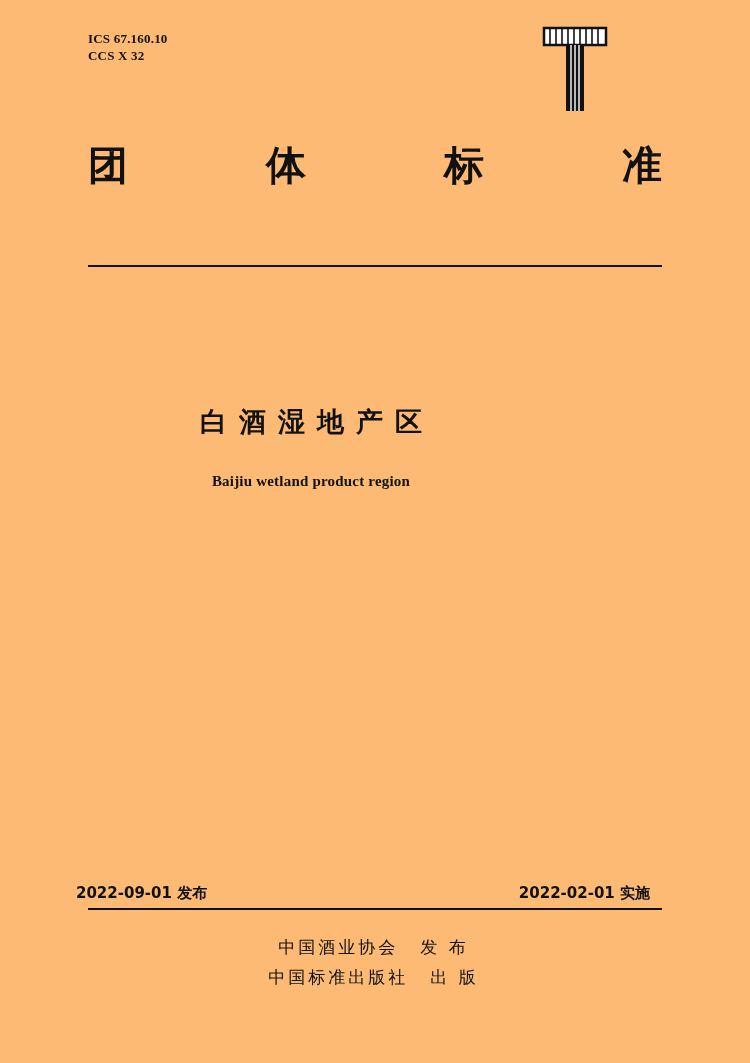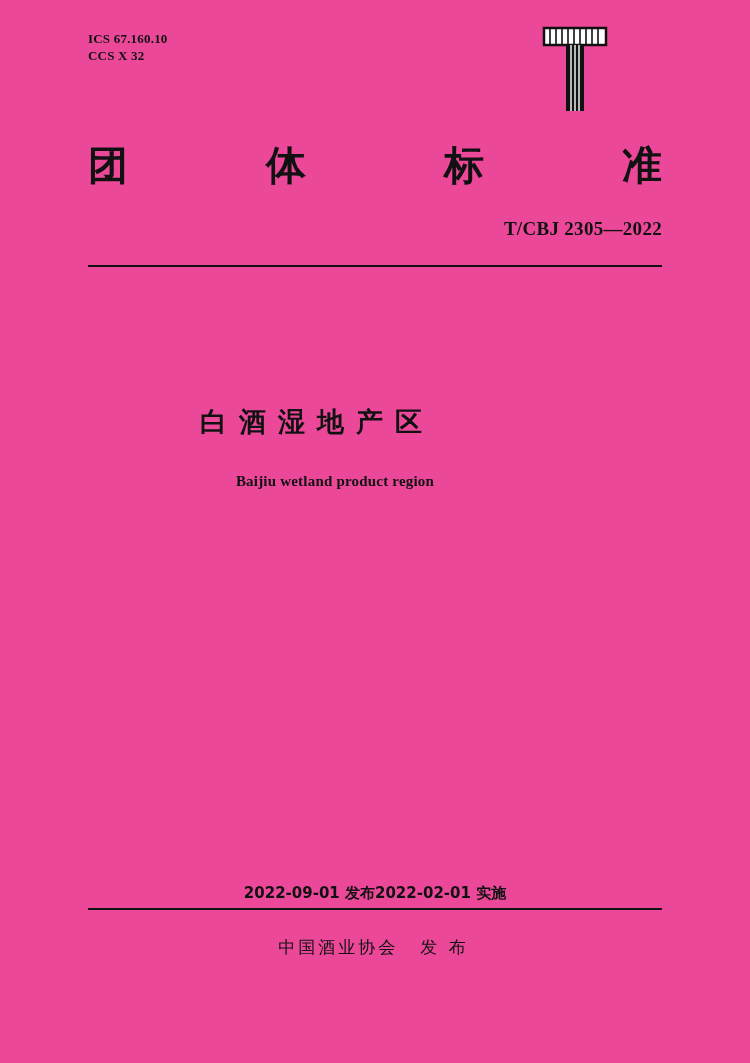--- a/index.html
+++ b/index.html
@@ -14,21 +14,21 @@
     font-family: "Liberation Serif", serif;
     color: #111111;
     overflow: hidden;
   }
 
   .page {
     position: absolute;
     left: 0; top: 0;
     width: 750px;
     height: 1063px;
-    background: #ec4899;
+    background: #fdba74;
   }
 
   
   .codes {
     position: absolute;
     left: 88px;
     top: 30px;
     font-family: "Liberation Serif", serif;
     font-weight: bold;
     font-size: 13px;
@@ -110,31 +110,30 @@
     position: absolute;
     left: 0;
     top: 473px;
     width: 622px;
     text-align: center;
     font-family: "Liberation Serif", serif;
     font-size: 15px;
     font-weight: bold;
     letter-spacing: 0.2px;
     color: #111;
-    padding-left: 24px;
   }
 
   
   .dates {
     position: absolute;
-    left: 88px;
+    left: 76px;
     top: 884px;
     width: 574px;
     display: flex;
-    justify-content: center;
+    justify-content: space-between;
     font-family: "DejaVu Sans", sans-serif;
     font-size: 15px;
     font-weight: bold;
     color: #111;
   }
 
   
   .publisher {
     position: absolute;
     left: 0;
@@ -188,33 +187,35 @@
     </svg>
   </div>
 
   <div class="main-title">
     <span>团</span>
     <span>体</span>
     <span>标</span>
     <span>准</span>
   </div>
 
-  <div class="std-number">T/CBJ 2305—2022</div>
 
   <div class="rule-top"></div>
 
   <div class="doc-title-cn">白酒湿地产区</div>
   <div class="doc-title-en">Baijiu wetland product region</div>
 
   <div class="rule-bottom"></div>
 
   <div class="dates">
     <span>2022-09-01 发布</span>
     <span>2022-02-01 实施</span>
   </div>
 
   <div class="publisher">
     <div class="line">
       <span class="org">中国酒业协会</span><span class="act">发 布</span>
     </div>
+    <div class="line">
+      <span class="org">中国标准出版社</span><span class="act">出 版</span>
+    </div>
   </div>
 
 </div>
 
 </body></html>

